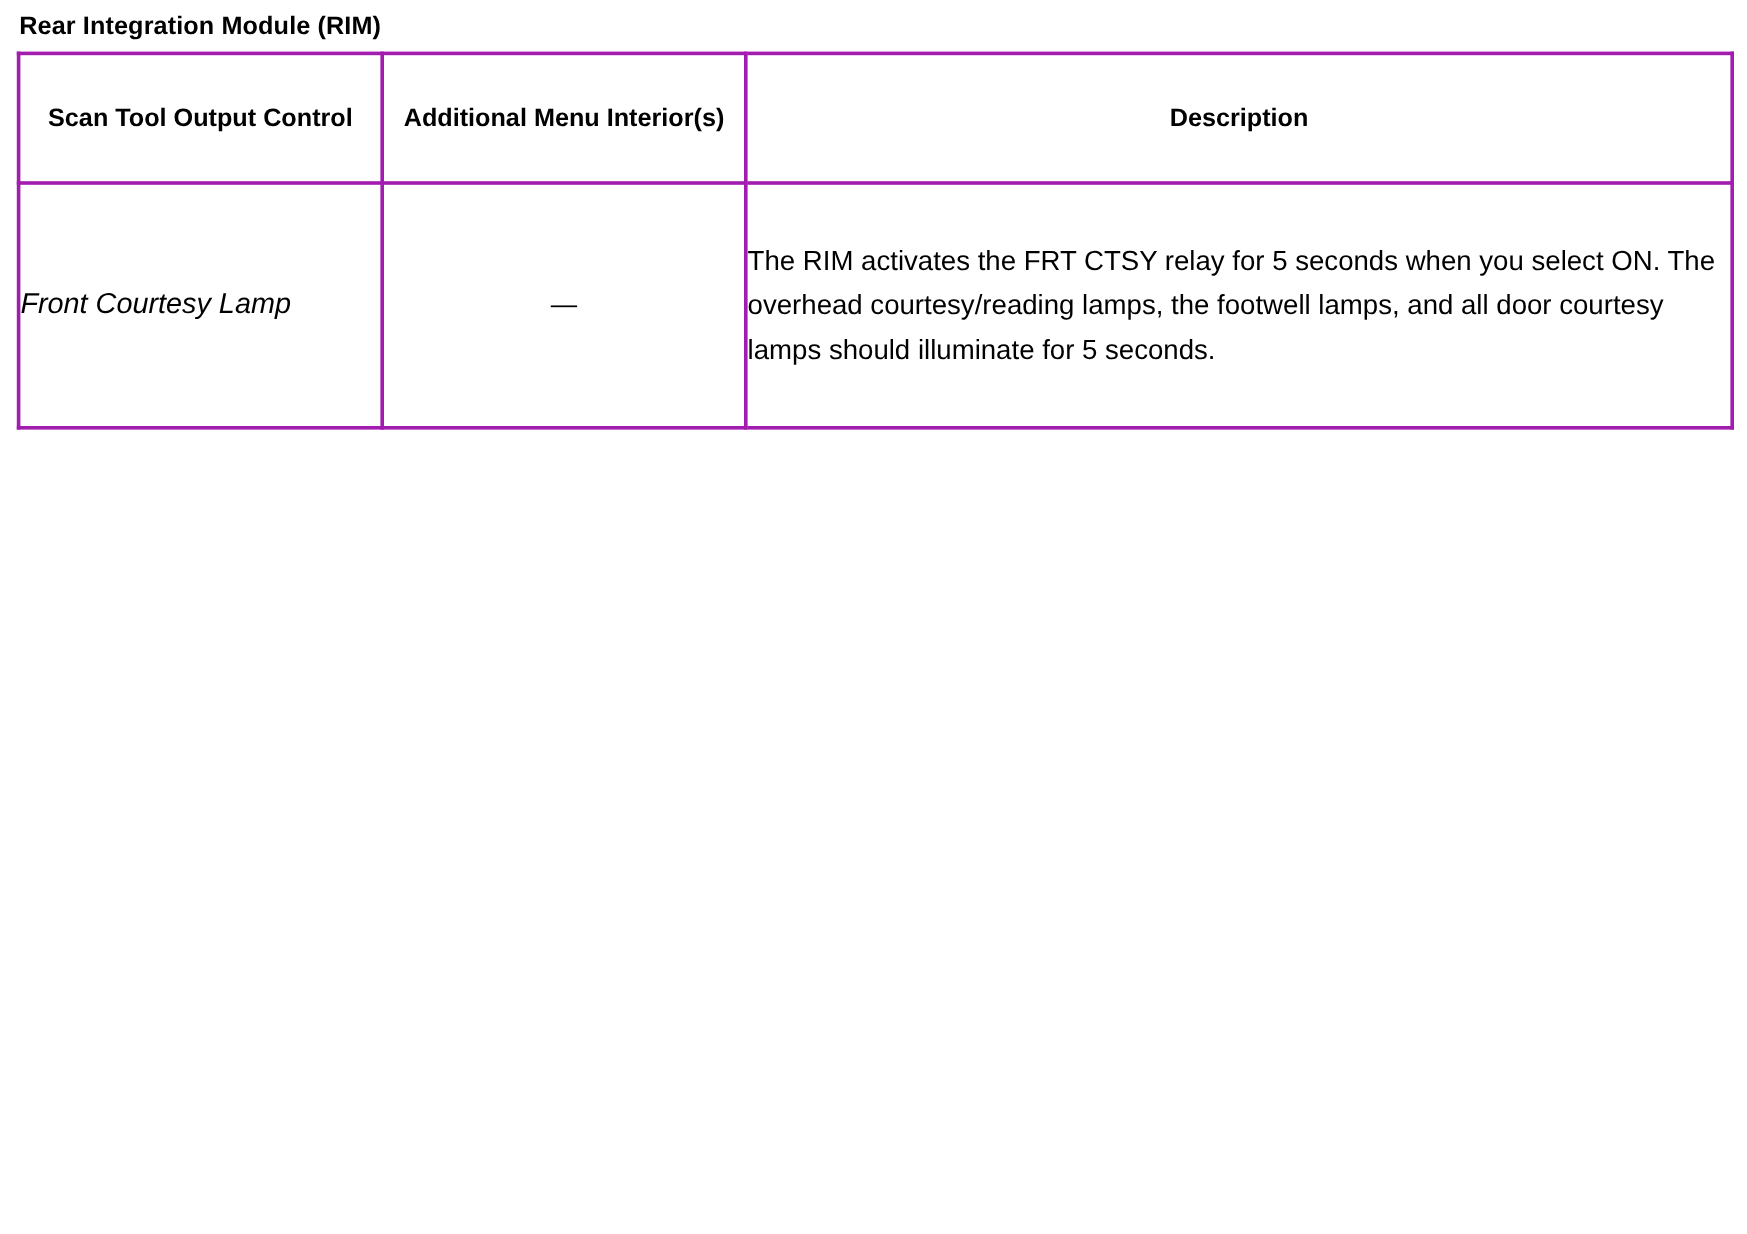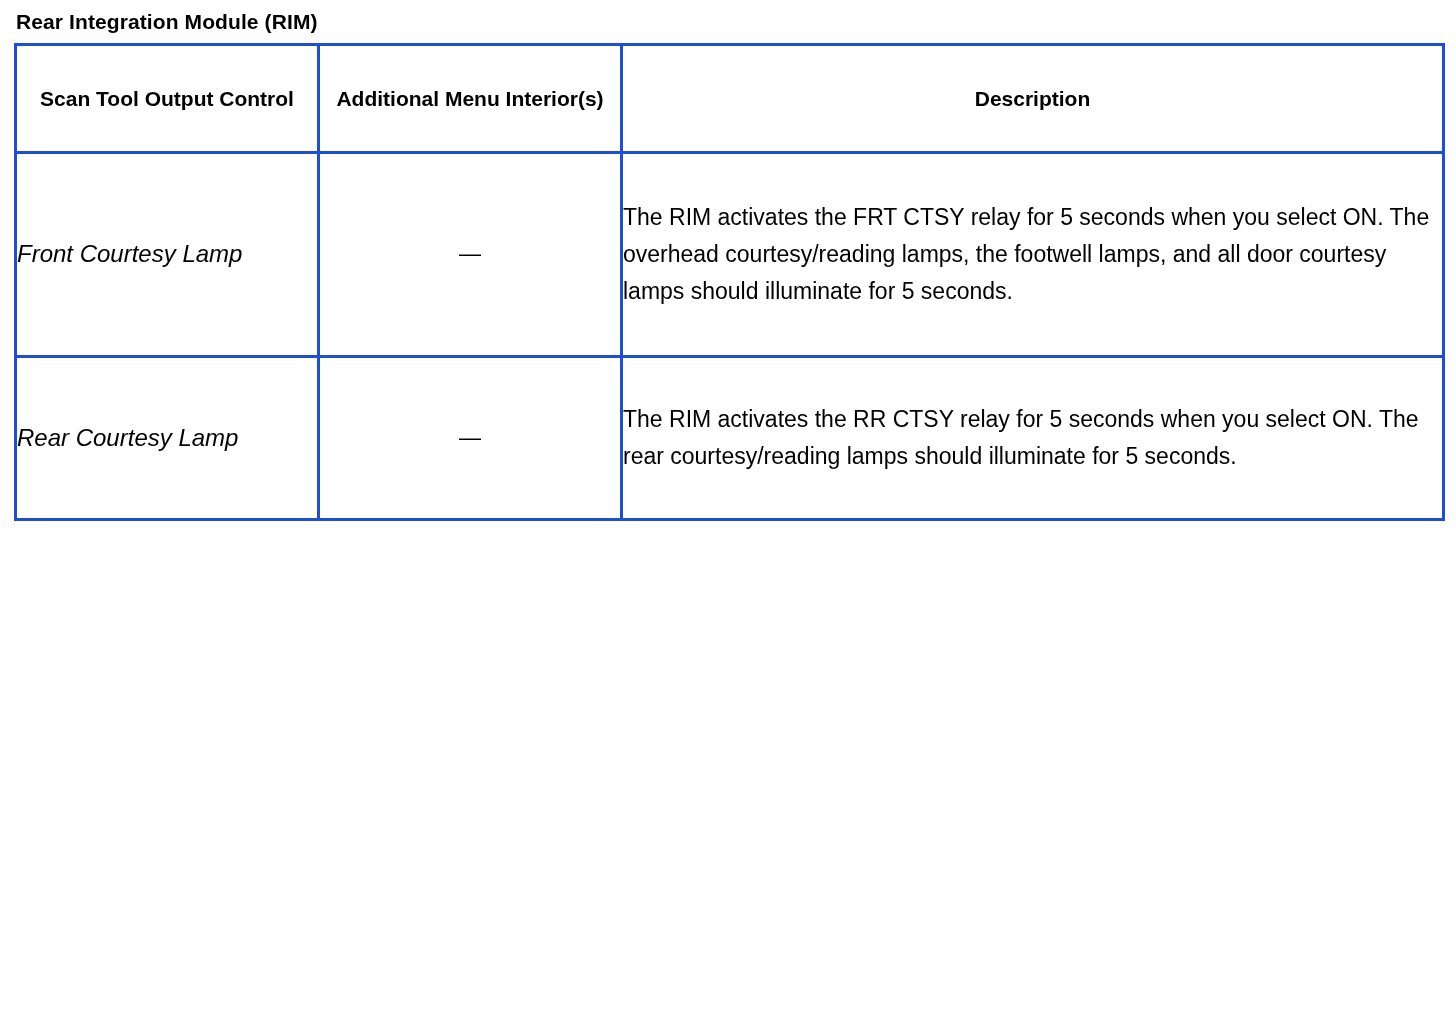--- a/index.html
+++ b/index.html
@@ -27,21 +27,21 @@
     letter-spacing: 0.1px;
     margin: 0 0 9px 2px;
   }
   table.rim-table {
     border-collapse: collapse;
     width: 1428px;
     table-layout: fixed;
   }
   table.rim-table th,
   table.rim-table td {
-    border: 3px solid #1d4ed8;
+    border: 3px solid #a21caf;
     vertical-align: middle;
     padding: 0;
   }
   col.c1 { width: 303px; }
   col.c2 { width: 303px; }
   col.c3 { width: 822px; }
 
   th.hdr {
     text-align: center;
     font-size: 21px;
@@ -99,21 +99,16 @@
         <th class="hdr">Additional Menu Interior(s)</th>
         <th class="hdr">Description</th>
       </tr>
     </thead>
     <tbody>
       <tr class="r1">
         <td class="control">Front Courtesy Lamp</td>
         <td class="menu"><span class="dash">—</span></td>
         <td class="desc">The RIM activates the FRT CTSY relay for 5 seconds when you select ON. The overhead courtesy/reading lamps, the footwell lamps, and all door courtesy lamps should illuminate for 5 seconds.</td>
       </tr>
-      <tr class="r3">
-        <td class="control">Rear Courtesy Lamp</td>
-        <td class="menu"><span class="dash">—</span></td>
-        <td class="desc">The RIM activates the RR CTSY relay for 5 seconds when you select ON. The rear courtesy/reading lamps should illuminate for 5 seconds.</td>
-      </tr>
     </tbody>
   </table>
 
 </div>
 
 </body></html>

